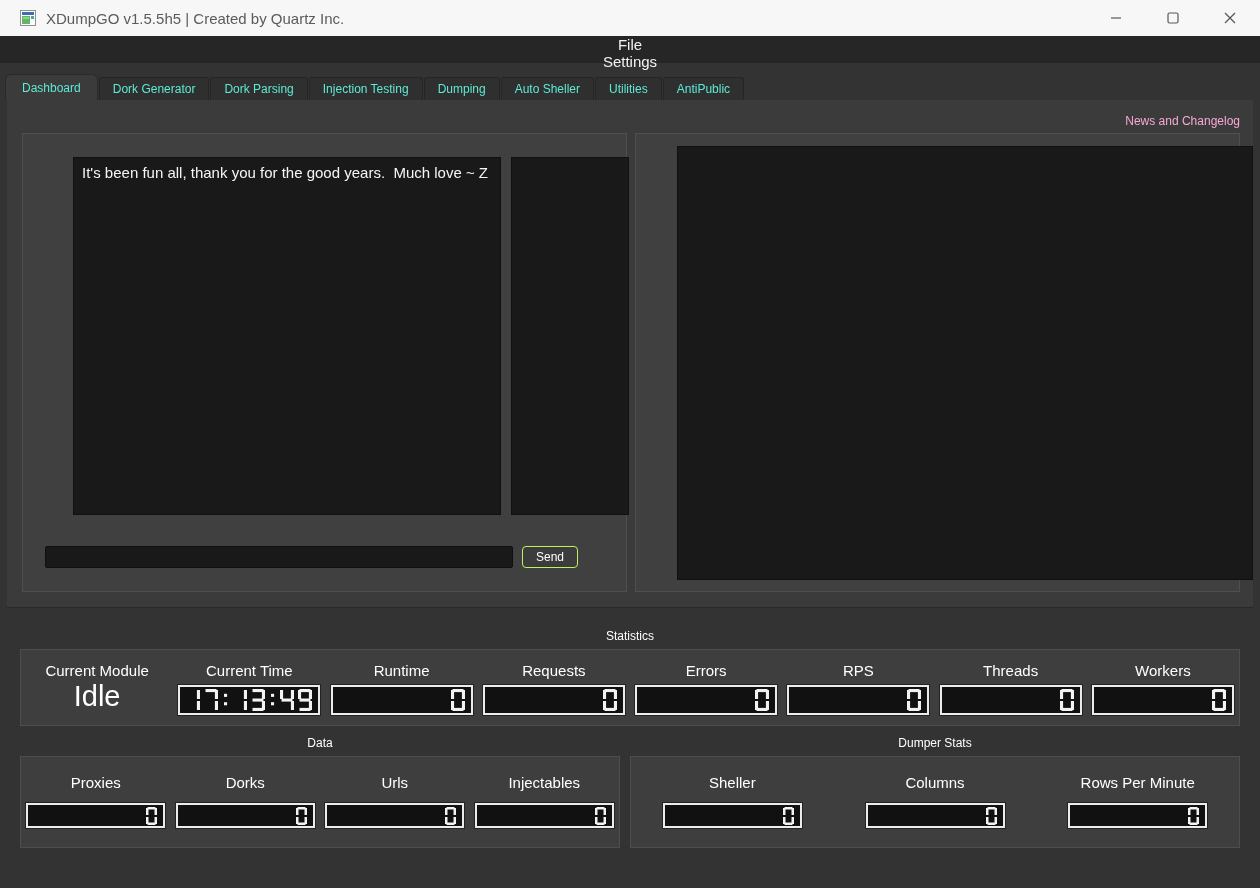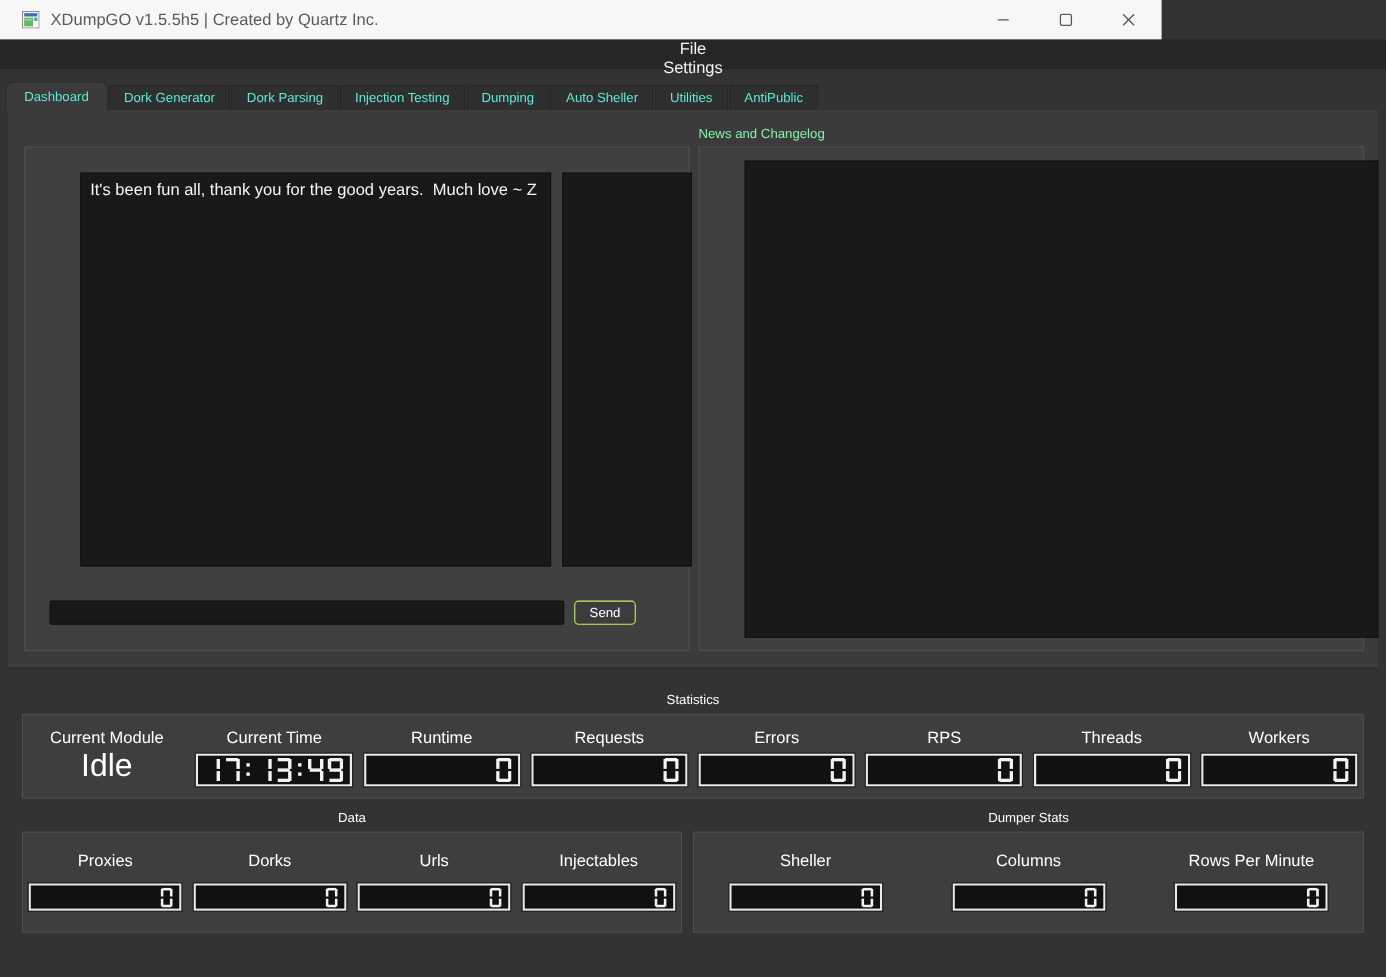--- a/index.html
+++ b/index.html
@@ -3,21 +3,21 @@
 <meta charset="utf-8">
 <style>
   html,body{margin:0;padding:0;}
   body{
     width:1260px;height:888px;position:relative;overflow:hidden;
     background:#333333;
     font-family:"Liberation Sans", sans-serif;
     -webkit-font-smoothing:antialiased;
   }
   
-  .titlebar{position:absolute;top:0;left:0;width:1056px;height:36px;background:#f7f7f7;display:flex;align-items:center;}
+  .titlebar{position:absolute;top:0;left:0;width:1260px;height:36px;background:#f7f7f7;display:flex;align-items:center;}
   .app-icon{margin-left:20px;width:16px;height:16px;flex:0 0 auto;}
   .title-text{margin-left:10px;font-size:15px;color:#5b5b5b;white-space:nowrap;}
   .win-controls{position:absolute;right:2px;top:0;height:36px;display:flex;}
   .win-btn{width:57px;height:36px;display:flex;align-items:center;justify-content:center;background:transparent;border:none;cursor:default;}
   .win-btn svg{display:block;}
   
   .menubar{position:absolute;top:36px;left:0;width:1260px;height:27px;background:#262626;display:flex;align-items:center;flex-direction:column;}
   .menu-item{color:#f2f2f2;font-size:15px;padding:0 11px;height:27px;display:flex;align-items:center;}
   
   .tabbar{position:absolute;top:74px;left:5px;height:26px;display:flex;align-items:flex-end;z-index:2;}
@@ -30,21 +30,21 @@
   #chat-group{left:15px;top:33px;width:605px;height:459px;}
   #news-group{left:628px;top:33px;width:605px;height:459px;}
   .darkbox{position:absolute;background:#191919;border:1px solid #101010;box-sizing:border-box;color:#f5f5f5;margin-left:28px;}
   #chat-history{left:22px;top:23px;width:428px;height:358px;font-size:15px;padding:6px 8px;}
   #chat-history span{white-space:pre-wrap;}
   #user-list{left:460px;top:23px;width:118px;height:358px;}
   #chat-input{position:absolute;left:22px;top:412px;width:468px;height:22px;background:#191919;border:1px solid #0f0f0f;
               color:#f5f5f5;font-size:13px;padding:0 6px;box-sizing:border-box;border-radius:2px;outline:none;}
   #send-button{position:absolute;left:499px;top:412px;width:56px;height:22px;background:#3c3c3c;border:1px solid #bef264;
                border-radius:4px;color:#ffffff;font-size:12px;font-family:"Liberation Sans",sans-serif;}
-  .news-title{position:absolute;top:14px;left:628px;width:605px;text-align:left;font-size:12px;color:#86efac;}
+  .news-title{position:absolute;top:14px;left:628px;width:605px;text-align:right;font-size:12px;color:#f9a8d4;}
   #news-content{left:13px;top:12px;width:576px;height:434px;font-size:13px;padding:4px 6px;}
   
   .section-label{position:absolute;font-size:12px;color:#ffffff;text-align:center;}
   #stats-label{left:20px;width:1220px;top:629px;}
   #data-label{left:20px;width:600px;top:736px;}
   #dumper-label{left:630px;width:610px;top:736px;}
   
   .statgroup{position:absolute;background:#3e3e3e;border:1px solid #4e4e4e;box-sizing:border-box;display:flex;}
   #stats-group{left:20px;top:649px;width:1220px;height:77px;padding-top:12px;}
   #data-group{left:20px;top:756px;width:600px;height:92px;padding-top:17px;}

